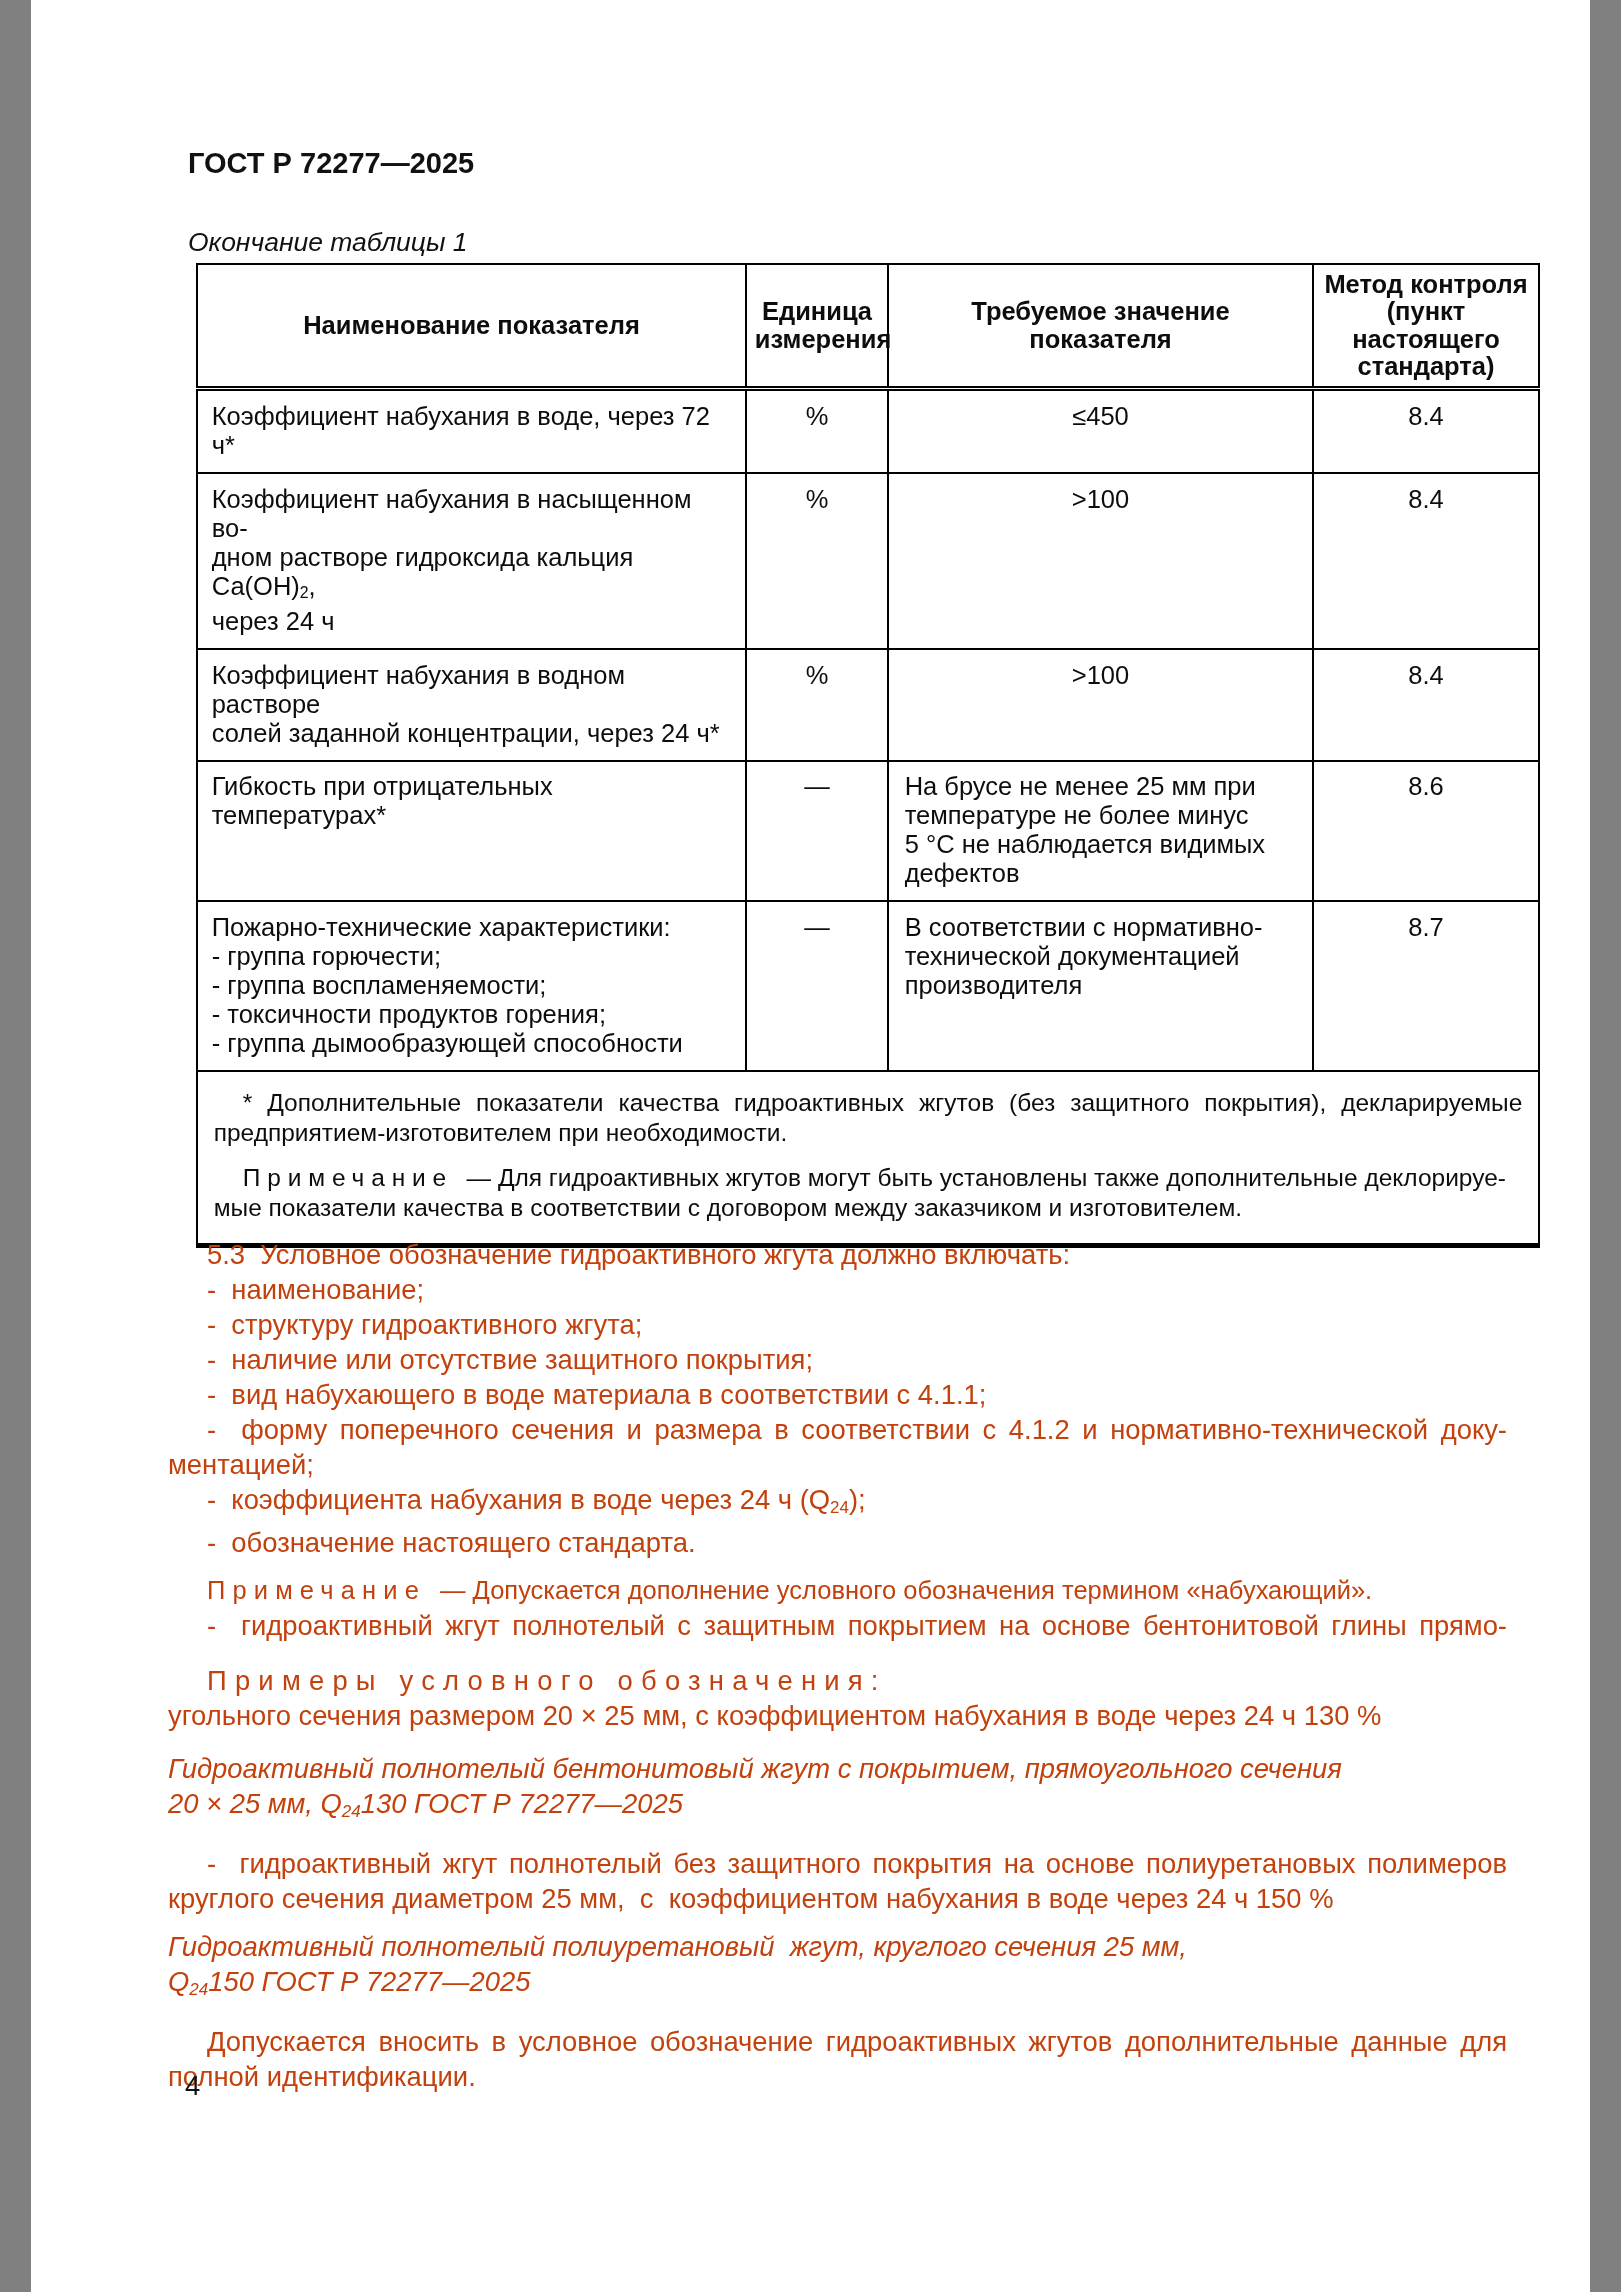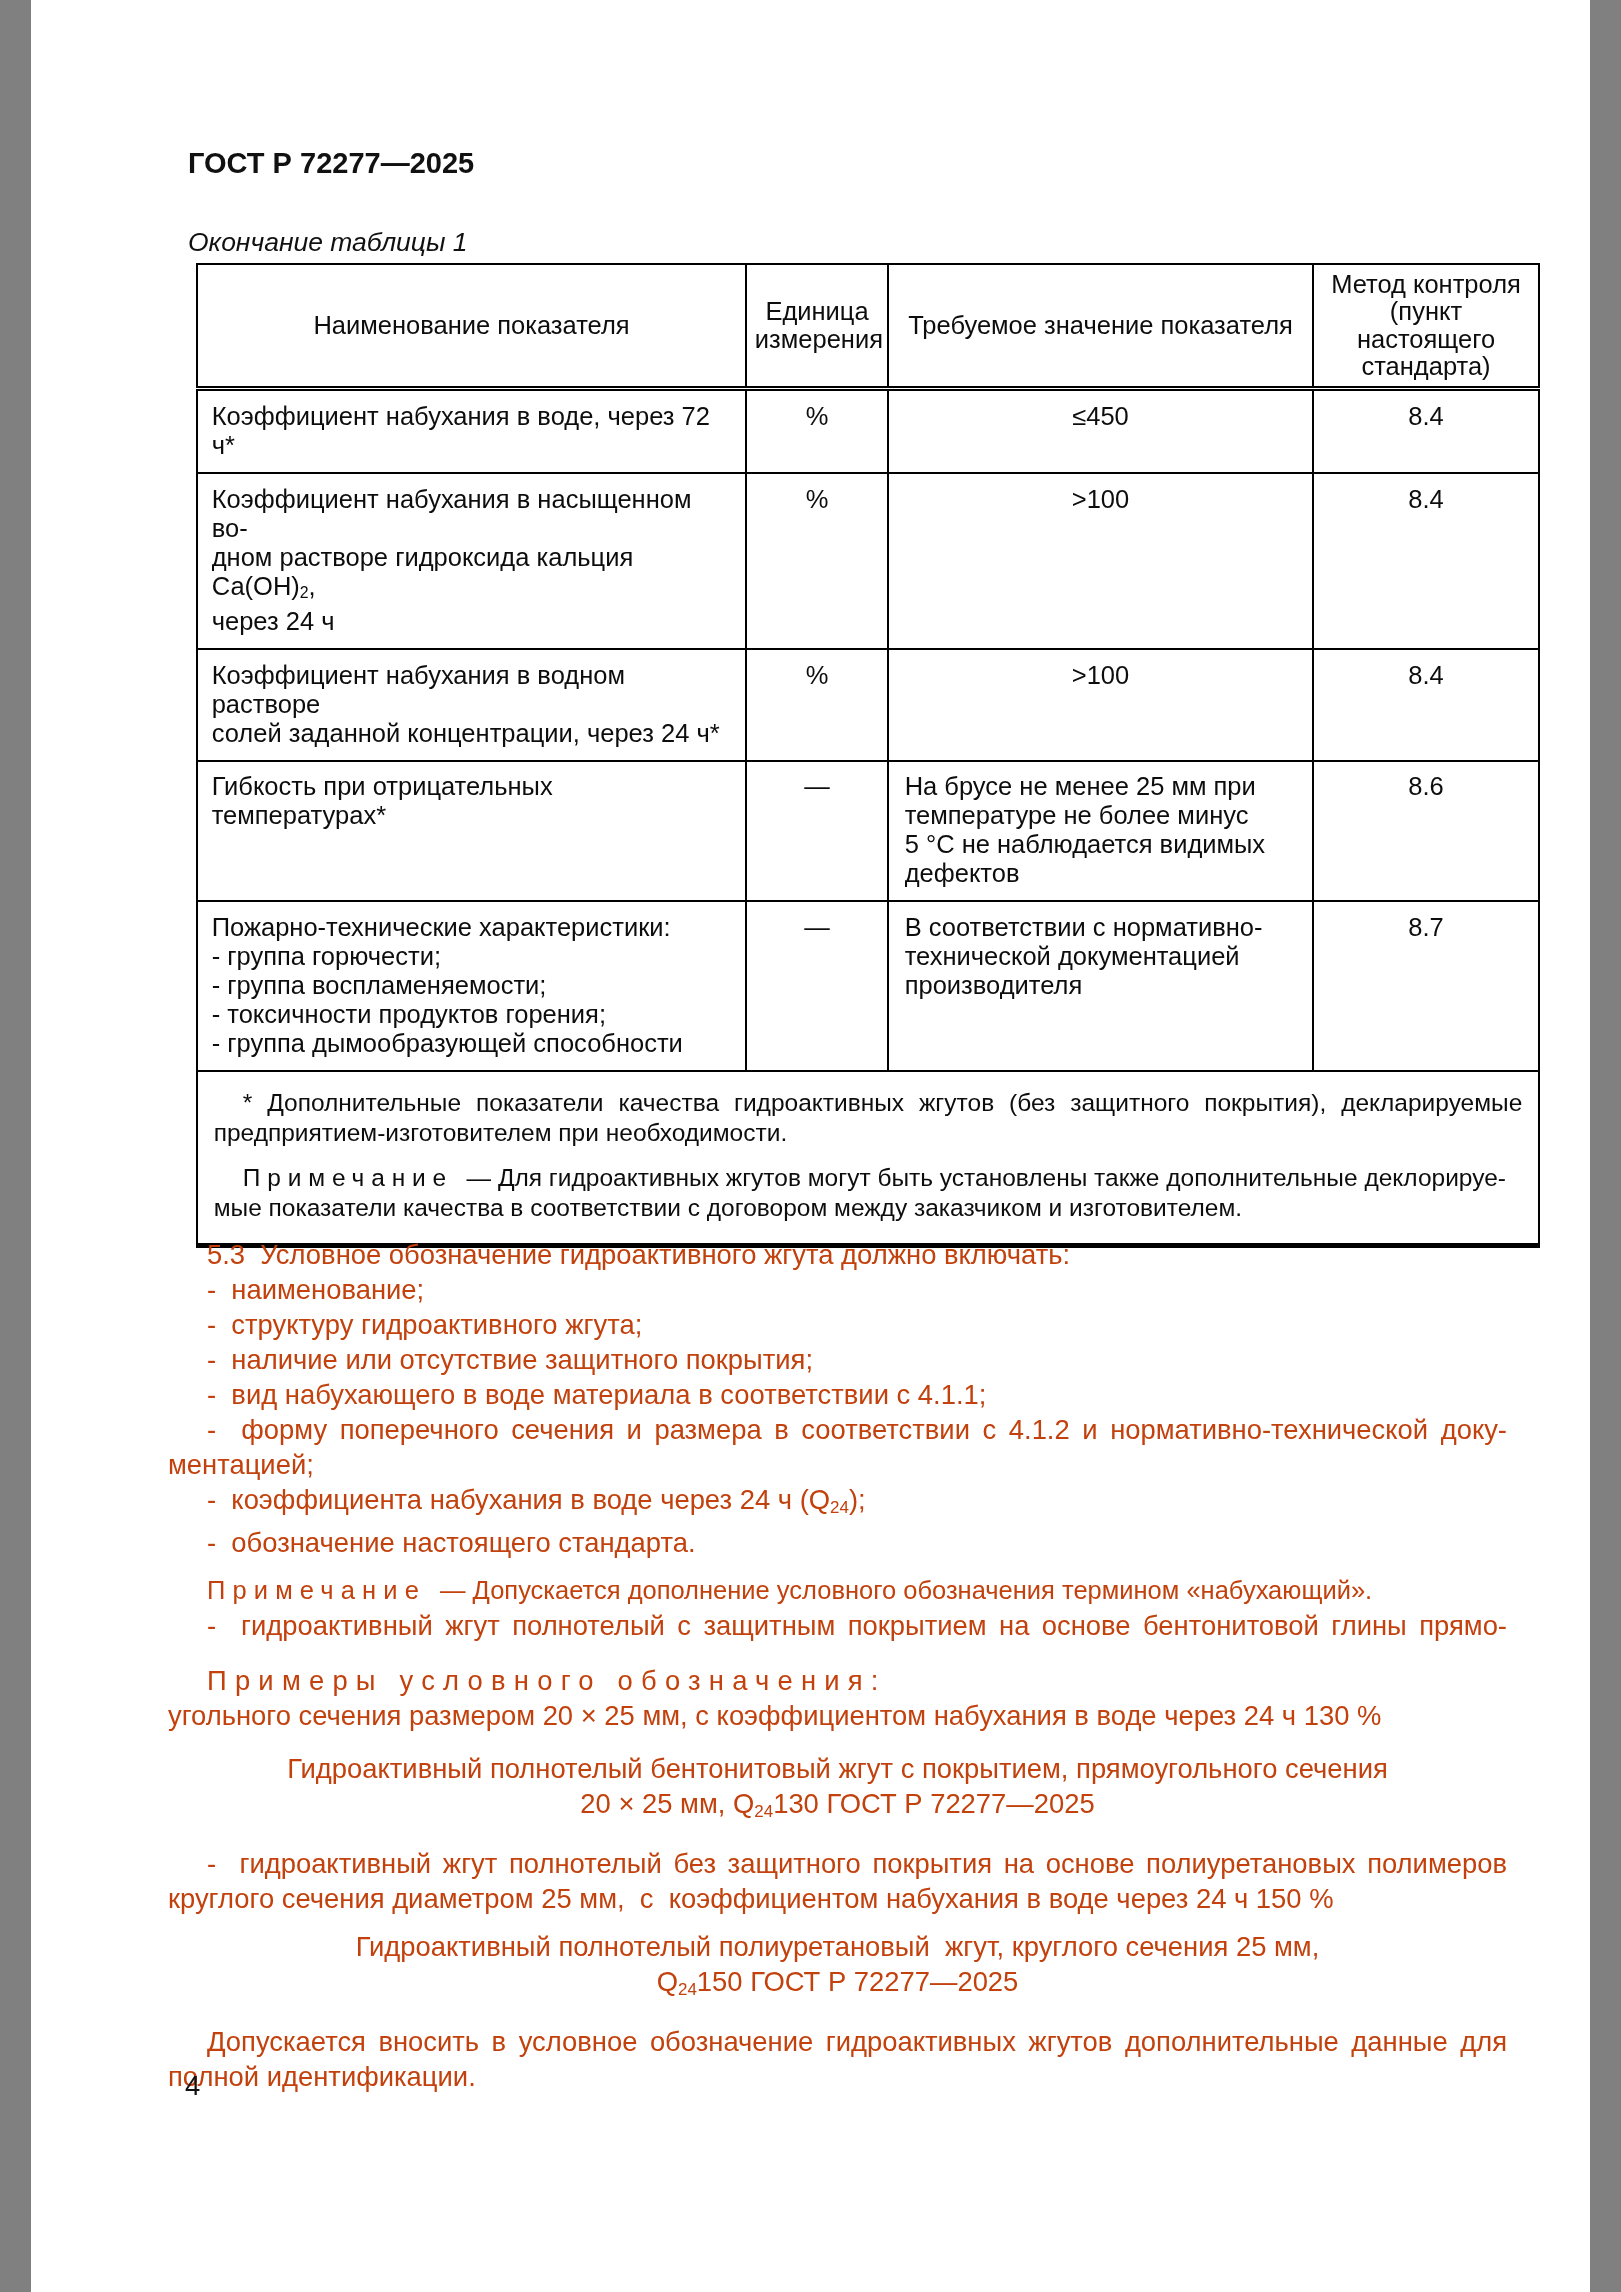--- a/index.html
+++ b/index.html
@@ -15,21 +15,21 @@
   .gtable {
     position:absolute; left:165px; top:263px; width:1343px;
     border-collapse:collapse; table-layout:fixed;
     font-size:25.5px; line-height:29px; color:#0d0d0d;
     border:2.9px solid #000; border-bottom:5.9px solid #000;
   }
   .gtable th, .gtable td { border:2.9px solid #000; vertical-align:top; }
   .gtable thead th {
     border-bottom:5.9px double #000;
     vertical-align:middle; text-align:center;
-    font-weight:normal; line-height:27.4px; padding:5.9px 7.8px;
+    font-weight:bold; line-height:27.4px; padding:5.9px 7.8px;
     white-space:pre-line;
   }
   .cell-name { text-align:left; padding:10.8px 11.8px 11.8px 13.7px; white-space:pre-line; }
   .cell-unit { text-align:center; padding:10.8px 3.9px 11.8px 3.9px; }
   .cell-value { text-align:center; padding:10.8px 9.8px 11.8px 9.8px; white-space:pre-line; }
   .cell-value.long { text-align:left; padding-left:15.7px; }
   .cell-method { text-align:center; padding:10.8px 3.9px 11.8px 3.9px; }
   .fn-cell { padding:15.7px 15.7px 19.6px 15.7px; font-size:24.5px; line-height:30px; }
   .fn-line { white-space:pre-wrap; }
   .fn-indent { text-indent:29px; }
@@ -37,21 +37,21 @@
   .fn-note { margin-top:15.7px; }
   .spaced { letter-spacing:0.28em;margin-top:12px; }
   .dash-gap { margin-left:0.55em;margin-top:12px; }
   .sb { font-size:0.62em; vertical-align:-0.22em; letter-spacing:0; }
   .it { font-style:italic; }
 
   .body-text { position:absolute; left:137px; top:1237px; width:1339px; font-size:27.4px; color:#c2410c; }
   .bl { line-height:35px; white-space:pre-wrap; }
   .ind { text-indent:39px; }
   .fill { text-align:justify; text-align-last:justify; }
-  .cen { text-align:center; }
+  .cen { text-align:left; font-style:italic; }
   .note-sm { font-size:25.5px; margin-top:13.7px; }
   .mt18 { margin-top:17.6px; }
   .mt13 { margin-top:12.7px; }
   .sp-head { letter-spacing:0.30em; margin-top:19.6px; }
   .page-num { position:absolute; left:154px; top:2070px; font-size:27.4px; }
 </style>
 </head>
 <body>
 
 <div class="page">

